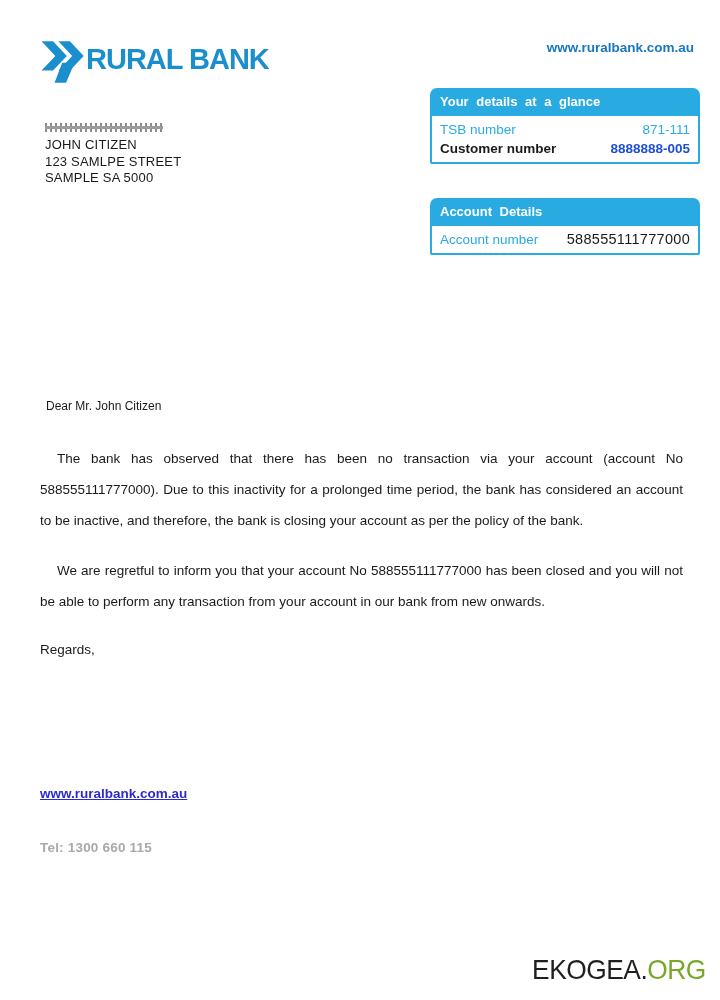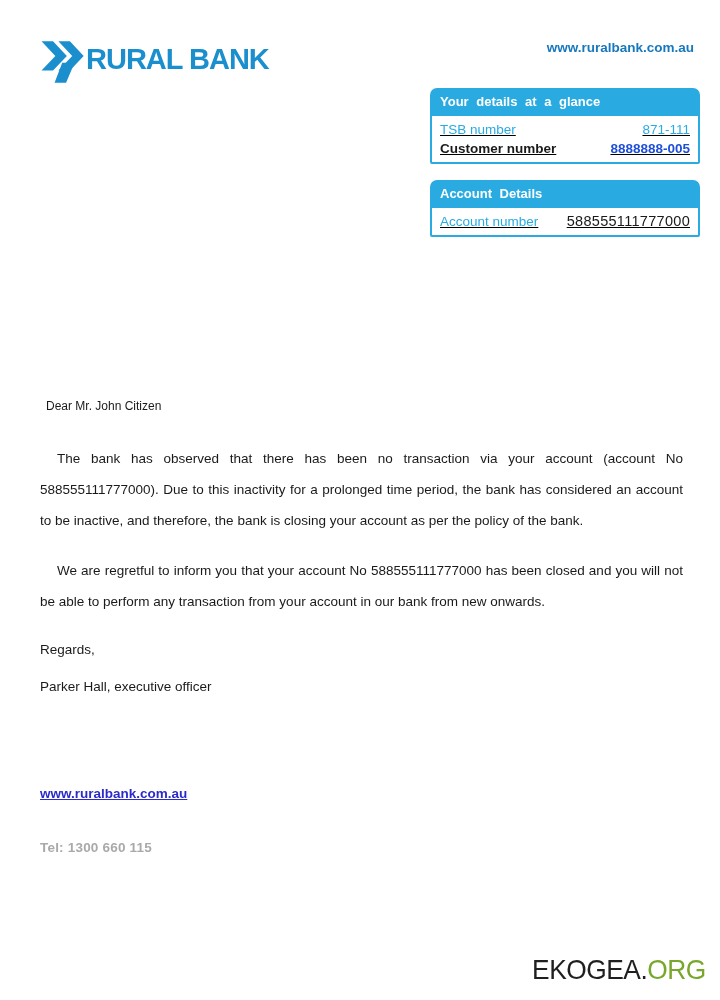--- a/index.html
+++ b/index.html
@@ -42,38 +42,37 @@
       repeating-linear-gradient(90deg, #777 0 2px, transparent 2px 5px);
     filter: blur(0.4px);
     opacity: 0.85;
   }
   .recipient-line {
     font-size: 13px; line-height: 16.5px; color: #1a1a1a; letter-spacing: 0.2px;
   }
 
   
   .boxes { position: absolute; left: 430px; top: 88px; width: 270px; }
-  .info-box { margin-bottom: 16px; }
+  .info-box { margin-bottom: 34px; }
   .box-header {
     background: #29abe2;
     border-radius: 7px 7px 0 0;
     color: #ffffff;
     font-size: 13px;
     font-weight: 700;
     word-spacing: 4px;
     padding: 5px 10px 4px 10px;
     height: 26px;
     display: flex; align-items: center;
   }
   .box-body {
     background: #ffffff;
     border: 2px solid #29abe2;
     border-radius: 0 0 2px 2px;
     padding: 4px 8px 4px 8px;
-    text-decoration: underline;
   }
   .box-row {
     display: flex; justify-content: space-between; align-items: baseline;
     font-size: 13.5px; line-height: 19px;
   }
   .box-row .lbl { color: #1a1a1a; }
   .box-row .val { color: #1d4ed8; text-align: right; }
   .box-row.blue .lbl, .box-row.blue .val { color: #29abe2; }
   .box-row.bold .lbl, .box-row.bold .val { font-weight: 700; }
   .box-row.bold-val .val { font-weight: 700; }
@@ -122,20 +121,26 @@
       <svg class="logo-mark" viewBox="0 0 60 62" xmlns="http://www.w3.org/2000/svg">
         <polygon points="2,8 17,8 35,27 17,46 2,46 20,27" fill="#1b8fce"></polygon>
         <polygon points="24,8 39,8 57,27 39,46 24,46 42,27" fill="#1b8fce"></polygon>
         <polygon points="29,36 45,36 34,62 19,62" fill="#1b8fce"></polygon>
       </svg>
       <div class="logo-text">RURAL BANK</div>
     </div>
     <a class="header-url" href="#">www.ruralbank.com.au</a>
   </div>
 
+  <div class="recipient">
+    <div class="barcode"></div>
+    <div class="recipient-line">JOHN CITIZEN</div>
+    <div class="recipient-line">123 SAMLPE STREET</div>
+    <div class="recipient-line">SAMPLE SA 5000</div>
+  </div>
 
   <div class="boxes">
 
     <div class="info-box">
       <div class="box-header">Your details at a glance</div>
       <div class="box-body">
         <div class="box-row blue">
           <span class="lbl">TSB number</span>
           <span class="val">871-111</span>
         </div>
@@ -157,21 +162,20 @@
       </div>
     </div>
 
   </div>
 
   <div class="letter">
     <div class="salutation">Dear Mr. John Citizen</div>
     <div class="para p1">The bank has observed that there has been no transaction via your account (account No 588555111777000). Due to this inactivity for a prolonged time period, the bank has considered an account to be inactive, and therefore, the bank is closing your account as per the policy of the bank.</div>
     <div class="para p2">We are regretful to inform you that your account No 588555111777000 has been closed and you will not be able to perform any transaction from your account in our bank from new onwards.</div>
     <div class="closing">Regards,</div>
-    <div class="signature">Parker Hall, executive officer</div>
   </div>
 
   <a class="footer-link" href="#">www.ruralbank.com.au</a>
   <div class="footer-tel">Tel: 1300 660 115</div>
 
   <div class="watermark">
     <span class="wm-black">EKOGEA.</span><span class="wm-green">ORG</span>
   </div>
 
 </div>

